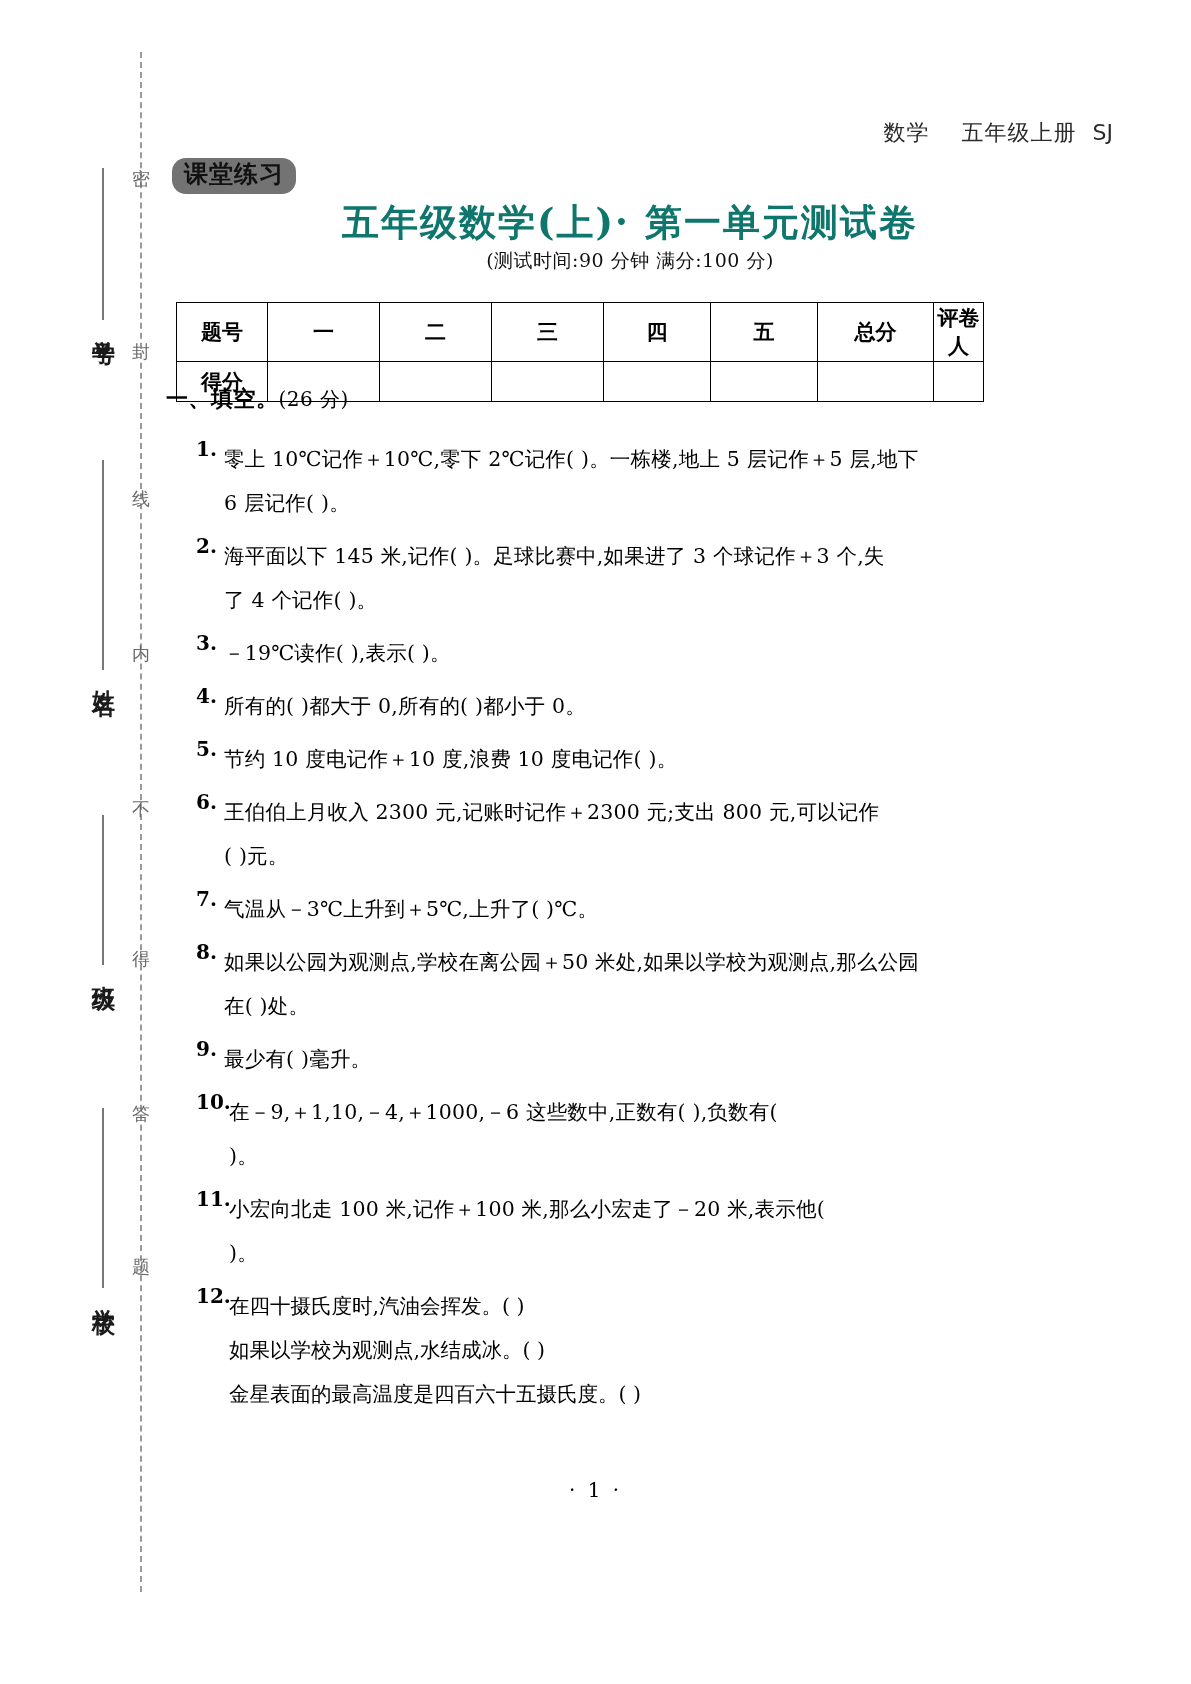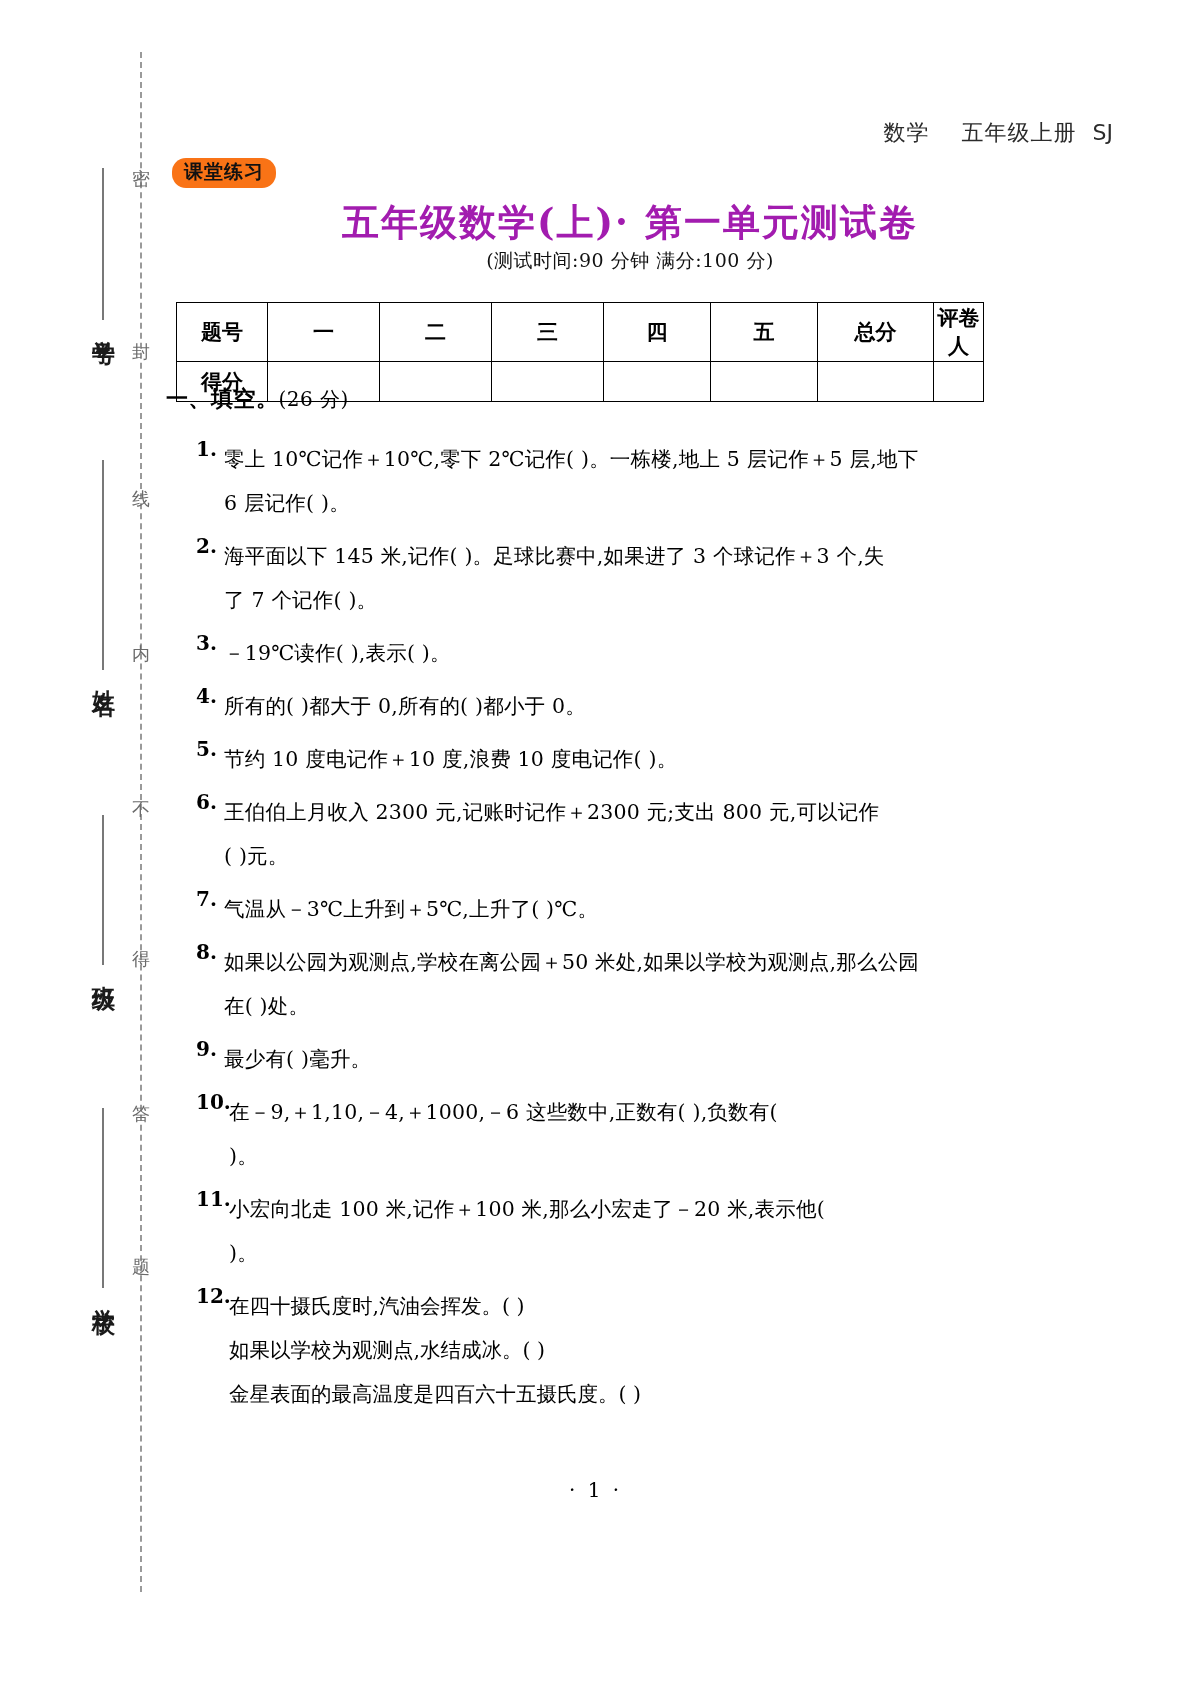--- a/index.html
+++ b/index.html
@@ -79,42 +79,42 @@
     letter-spacing: 1px;
     white-space: nowrap;
   }
   #doc-header .sj { margin-left: 16px; letter-spacing: 0px; }
   #doc-header .sub { margin-left: 32px; }
 
   #badge {
     position: absolute;
     left: 172px;
     top: 158px;
-    background: #f97316;
+    background: #737373;
     border-radius: 14px;
     padding: 3px 12px 5px 12px;
     font-family: "DejaVu Sans", "Liberation Sans", sans-serif;
     font-weight: bold;
-    font-size: 19px;
+    font-size: 24px;
     color: #111;
     letter-spacing: 1px;
     line-height: 1.15;
   }
 
   #title {
     position: absolute;
     left: 180px;
     top: 198px;
     width: 900px;
     text-align: center;
     font-family: "DejaVu Serif", "Liberation Serif", serif;
     font-weight: bold;
     font-size: 37px;
     letter-spacing: 2px;
-    color: #a21caf;
+    color: #0f766e;
     white-space: nowrap;
   }
   #subtitle {
     position: absolute;
     left: 180px;
     top: 248px;
     width: 900px;
     text-align: center;
     font-size: 19px;
     color: #111;
@@ -284,21 +284,21 @@
 
     <div class="q">
       <span class="q-num">1.</span>
       <div class="q-body">零上 10℃记作＋10℃,零下 2℃记作(        )。一栋楼,地上 5 层记作＋5 层,地下</div>
       <div class="q-body">6 层记作(        )。</div>
     </div>
 
     <div class="q">
       <span class="q-num">2.</span>
       <div class="q-body">海平面以下 145 米,记作(        )。足球比赛中,如果进了 3 个球记作＋3 个,失</div>
-      <div class="q-body">了 7 个记作(        )。</div>
+      <div class="q-body">了 4 个记作(        )。</div>
     </div>
 
     <div class="q">
       <span class="q-num">3.</span>
       <div class="q-body">－19℃读作(                ),表示(                )。</div>
     </div>
 
     <div class="q">
       <span class="q-num">4.</span>
       <div class="q-body">所有的(        )都大于 0,所有的(        )都小于 0。</div>

